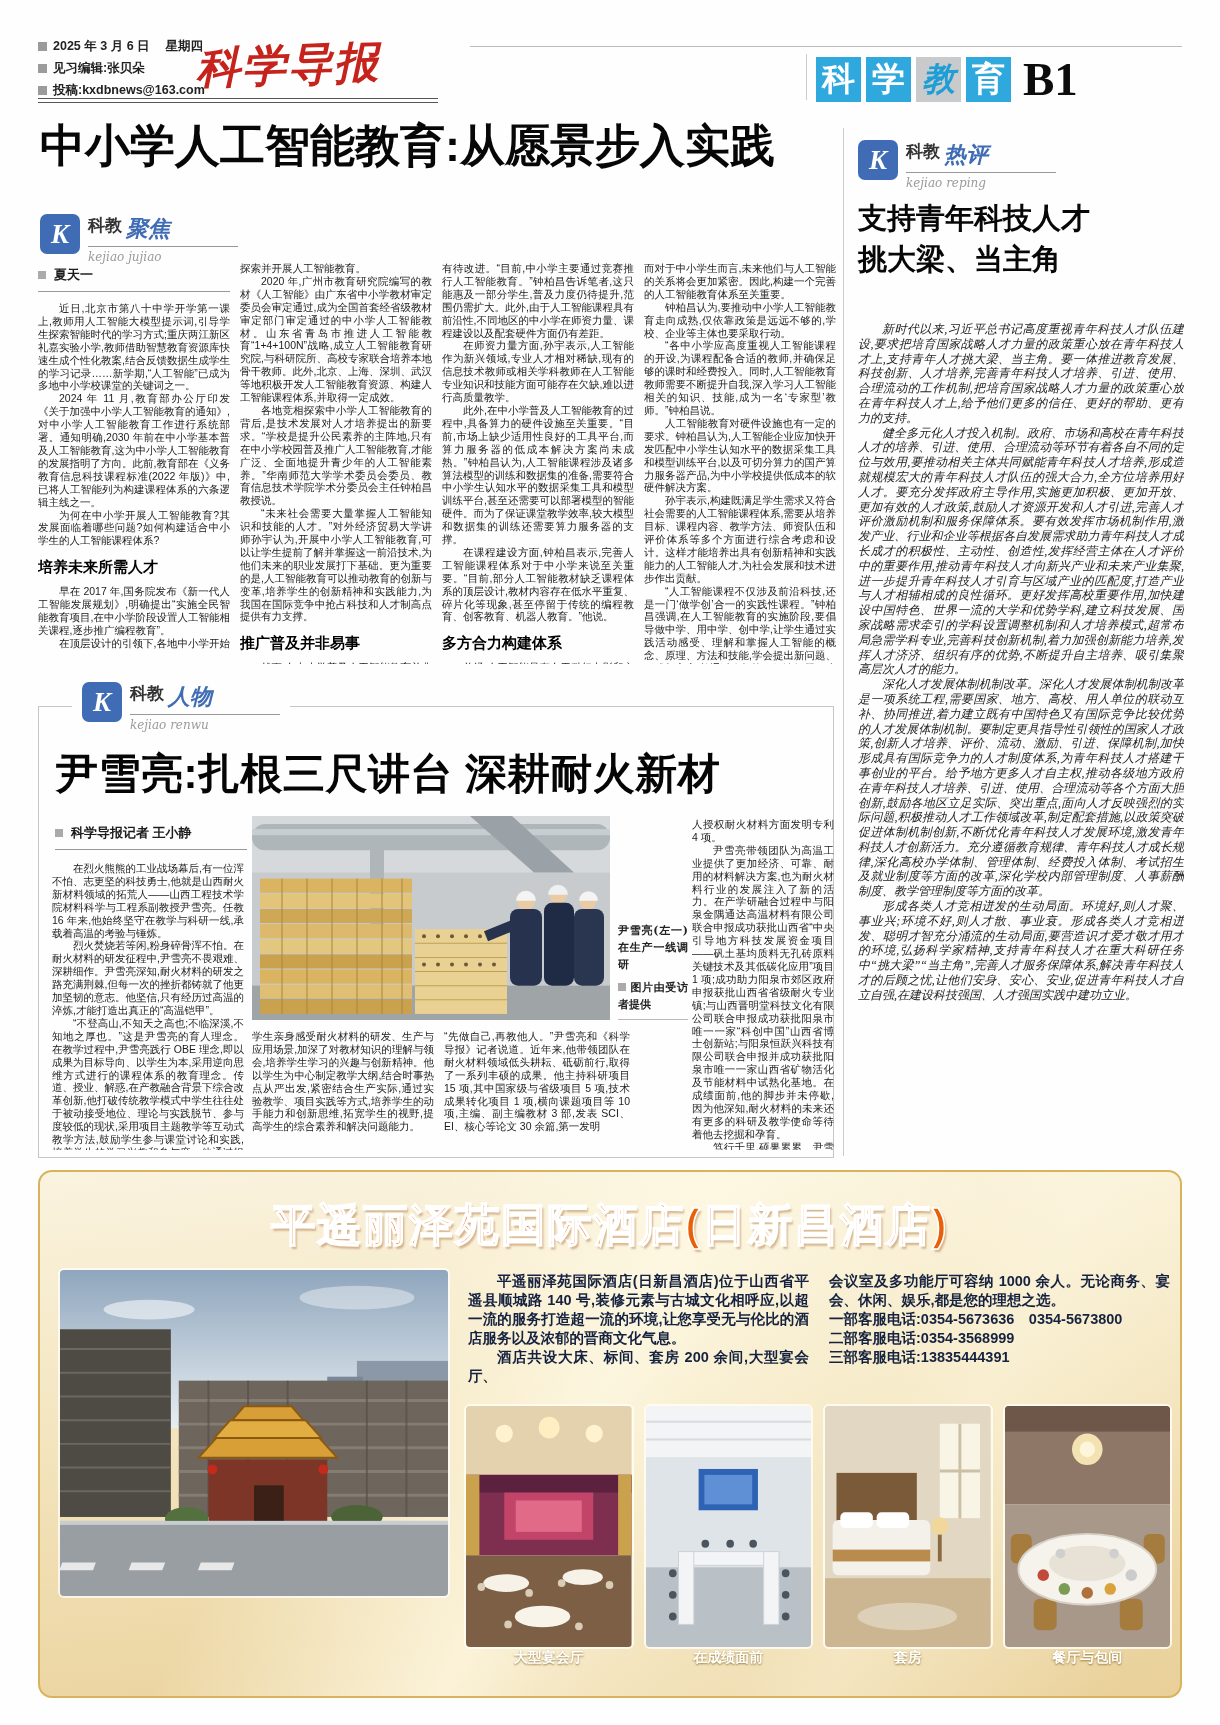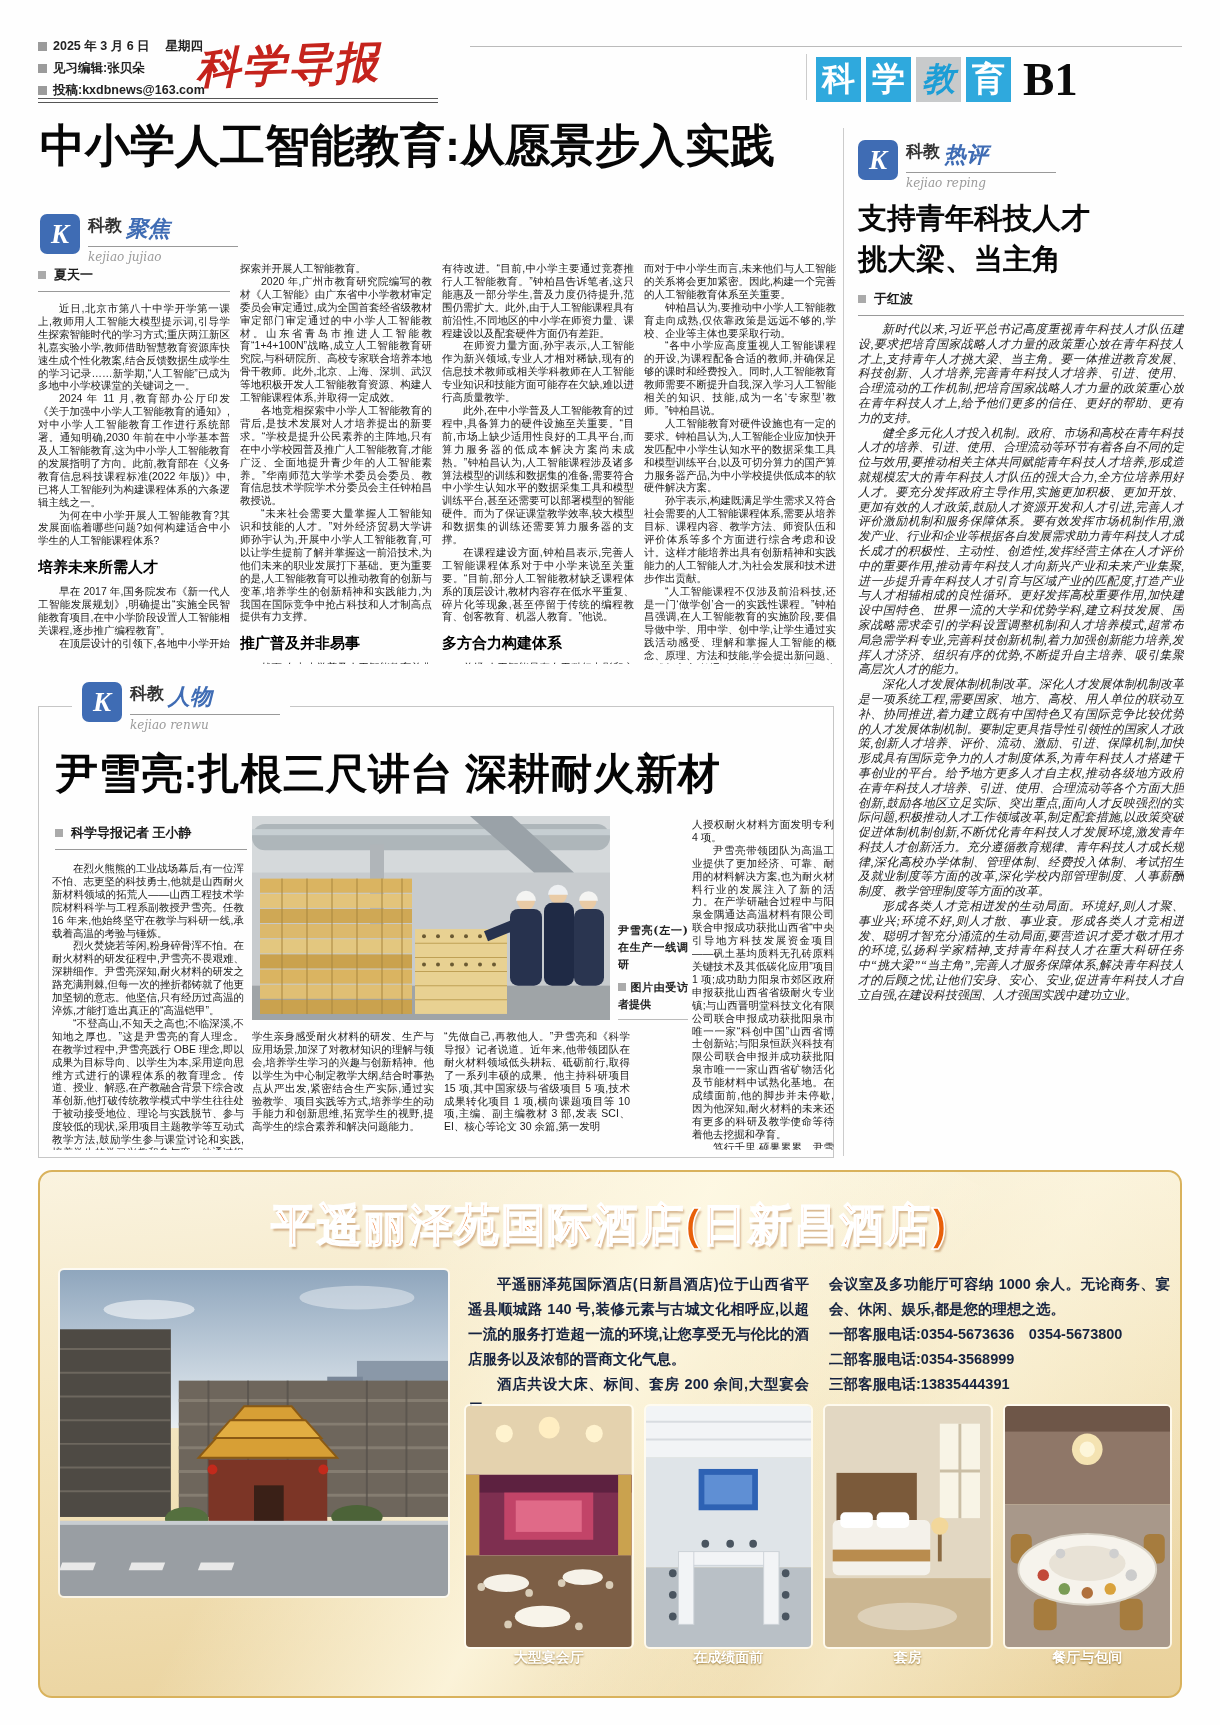--- a/index.html
+++ b/index.html
@@ -88,21 +88,21 @@
   .ad-stripe { position:absolute; width:520px; height:900px; top:-150px;
                background:linear-gradient(90deg,rgba(255,255,255,0) 0%,rgba(255,250,230,.8) 50%,rgba(255,255,255,0) 100%);
                transform:rotate(28deg); }
   .ad-stripe.s1 { left:260px; } .ad-stripe.s2 { left:640px; opacity:.6; }
   .ad-title { position:absolute; left:0; top:24px; width:100%; text-align:center; font-size:44px;
               font-weight:bold; color:#e8600a; letter-spacing:2px; -webkit-text-stroke:1.5px #ffffff;
               text-shadow:2px 3px 2px rgba(150,70,0,.35); }
   .ad-photo-main { position:absolute; left:18px; top:96px; width:392px; height:330px;
                    border-radius:6px; overflow:hidden; border:2px solid rgba(255,255,255,.7); }
   .ad-text { position:absolute; left:428px; top:100px; width:702px; display:flex; gap:20px;
-             font-size:14.5px; line-height:25px; color:#15223f; font-weight:bold; text-align:justify; }
+             font-size:14.5px; line-height:19px; color:#15223f; font-weight:bold; text-align:justify; }
   .ad-text .tcol { width:341px; }
   .ad-text p { margin:0; }
   .ad-thumbs { position:absolute; left:424px; top:232px; width:708px; display:flex; gap:10px; }
   .thumb { flex:1; }
   .thumb-img { height:245px; border:2px solid rgba(255,253,245,.85); border-radius:6px; overflow:hidden; }
   .thumb-img svg, .ad-photo-main svg, .photo-wrap svg { display:block; width:100%; height:100%; }
   .thumb-cap { text-align:center; font-size:14px; font-weight:bold; color:#fff;
                text-shadow:0 1px 2px rgba(120,80,0,.7); }
 </style>
 </head>
@@ -203,24 +203,20 @@
       </span>
       <div class="badge-pinyin">kejiao reping</div>
     </span>
   </div>
 
   <div class="review-headline">
     <div>支持青年科技人才</div>
     <div>挑大梁、当主角</div>
   </div>
 
-  <div class="byline" id="review-byline">
-    <span class="sq2"></span>
-    <span>于红波</span>
-  </div>
 
   <div class="review-body">
     <p>新时代以来,习近平总书记高度重视青年科技人才队伍建设,要求把培育国家战略人才力量的政策重心放在青年科技人才上,支持青年人才挑大梁、当主角。要一体推进教育发展、科技创新、人才培养,完善青年科技人才培养、引进、使用、合理流动的工作机制,把培育国家战略人才力量的政策重心放在青年科技人才上,给予他们更多的信任、更好的帮助、更有力的支持。</p>
     <p>健全多元化人才投入机制。政府、市场和高校在青年科技人才的培养、引进、使用、合理流动等环节有着各自不同的定位与效用,要推动相关主体共同赋能青年科技人才培养,形成造就规模宏大的青年科技人才队伍的强大合力,全方位培养用好人才。要充分发挥政府主导作用,实施更加积极、更加开放、更加有效的人才政策,鼓励人才资源开发和人才引进,完善人才评价激励机制和服务保障体系。要有效发挥市场机制作用,激发产业、行业和企业等根据各自发展需求助力青年科技人才成长成才的积极性、主动性、创造性,发挥经营主体在人才评价中的重要作用,推动青年科技人才向新兴产业和未来产业集聚,进一步提升青年科技人才引育与区域产业的匹配度,打造产业与人才相辅相成的良性循环。更好发挥高校重要作用,加快建设中国特色、世界一流的大学和优势学科,建立科技发展、国家战略需求牵引的学科设置调整机制和人才培养模式,超常布局急需学科专业,完善科技创新机制,着力加强创新能力培养,发挥人才济济、组织有序的优势,不断提升自主培养、吸引集聚高层次人才的能力。</p>
     <p>深化人才发展体制机制改革。深化人才发展体制机制改革是一项系统工程,需要国家、地方、高校、用人单位的联动互补、协同推进,着力建立既有中国特色又有国际竞争比较优势的人才发展体制机制。要制定更具指导性引领性的国家人才政策,创新人才培养、评价、流动、激励、引进、保障机制,加快形成具有国际竞争力的人才制度体系,为青年科技人才搭建干事创业的平台。给予地方更多人才自主权,推动各级地方政府在青年科技人才培养、引进、使用、合理流动等各个方面大胆创新,鼓励各地区立足实际、突出重点,面向人才反映强烈的实际问题,积极推动人才工作领域改革,制定配套措施,以政策突破促进体制机制创新,不断优化青年科技人才发展环境,激发青年科技人才创新活力。充分遵循教育规律、青年科技人才成长规律,深化高校办学体制、管理体制、经费投入体制、考试招生及就业制度等方面的改革,深化学校内部管理制度、人事薪酬制度、教学管理制度等方面的改革。</p>
     <p>形成各类人才竞相迸发的生动局面。环境好,则人才聚、事业兴;环境不好,则人才散、事业衰。形成各类人才竞相迸发、聪明才智充分涌流的生动局面,要营造识才爱才敬才用才的环境,弘扬科学家精神,支持青年科技人才在重大科研任务中“挑大梁”“当主角”,完善人才服务保障体系,解决青年科技人才的后顾之忧,让他们安身、安心、安业,促进青年科技人才自立自强,在建设科技强国、人才强国实践中建功立业。</p>
   </div>
 
   <div class="person-frame"></div>
 

